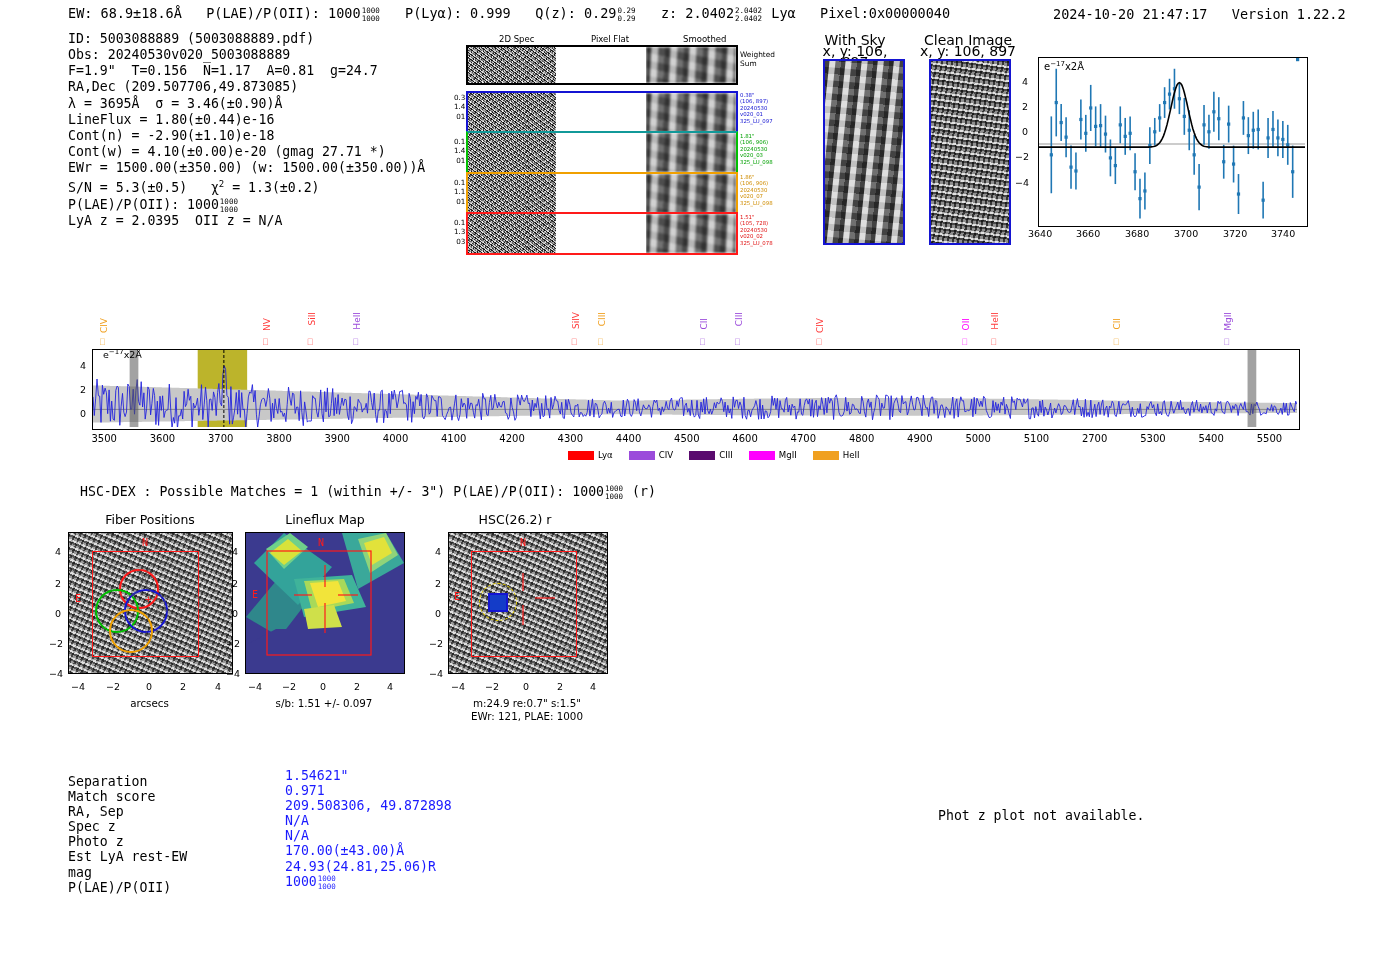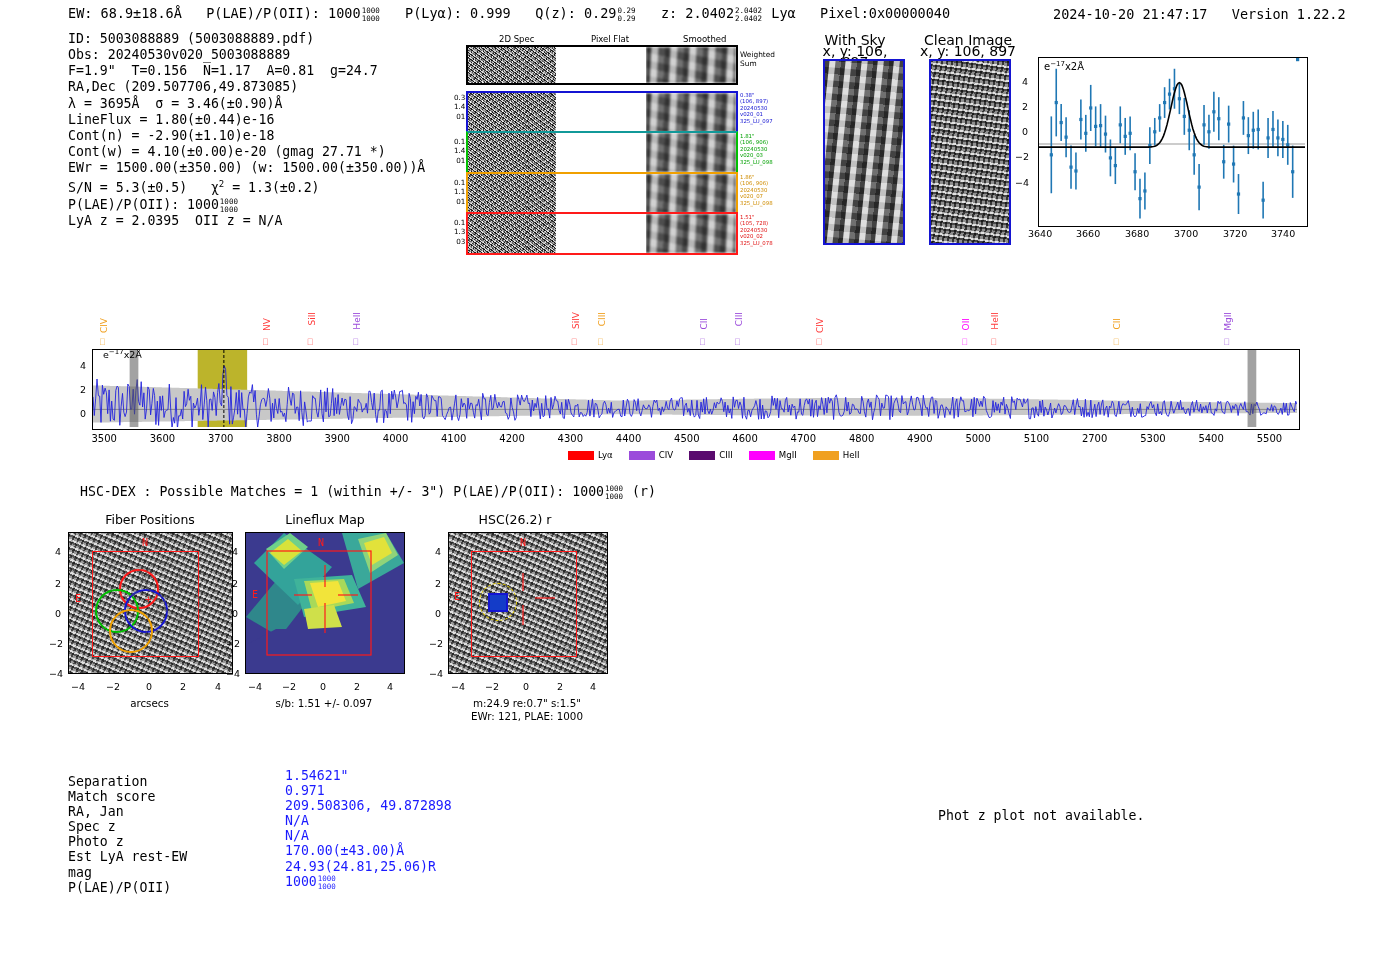--- a/index.html
+++ b/index.html
@@ -574,21 +574,21 @@
 <div class="caption" style="left:68px;top:697px;width:163px;">arcsecs</div>
 <div class="caption" style="left:245px;top:697px;width:158px;">s/b: 1.51 +/- 0.097</div>
 <div class="caption" style="left:448px;top:697px;width:158px;">
   <div>m:24.9  re:0.7"  s:1.5"</div>
   <div>EWr: 121, PLAE: 1000</div>
 </div>
 
 <div class="abs mono" id="bottomtable">
   <div>Separation</div>
   <div>Match score</div>
-  <div>RA, Jan</div>
+  <div>RA, Sep</div>
   <div>Spec z</div>
   <div>Photo z</div>
   <div>Est LyA rest-EW</div>
   <div>mag</div>
   <div>P(LAE)/P(OII)</div>
 </div>
 <div class="mono" id="bottomvals">
   <div>1.54621"</div>
   <div>0.971</div>
   <div>209.508306, 49.872898</div>

